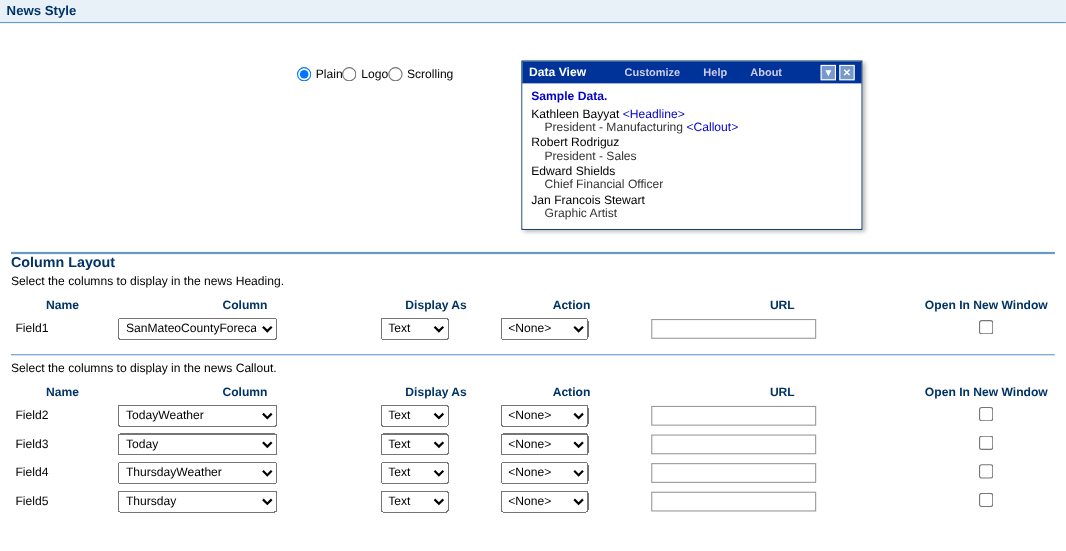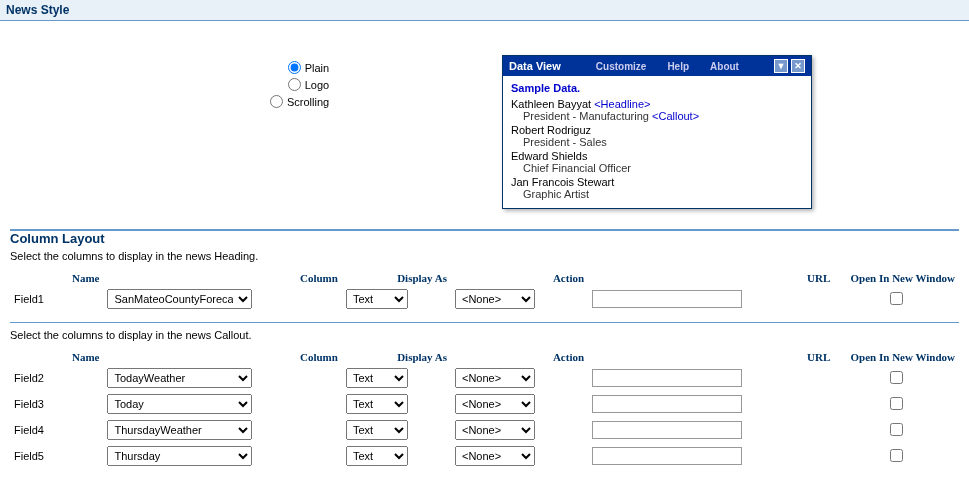--- a/index.html
+++ b/index.html
@@ -14,42 +14,42 @@
       background: #e8f0f8;
       border-bottom: 1px solid #6699cc;
       padding: 3px 6px;
       font-weight: bold;
       font-size: 12px;
       color: #003366;
     }
 
     .radio-group {
       display: flex;
-      flex-direction: column;
+      flex-direction: row;
       align-items: flex-end;
       padding-right: 20px;
       padding-top: 30px;
       float: left;
       margin-left: 260px;
     }
 
     .radio-item {
       display: flex;
       align-items: center;
       margin-bottom: 4px;
     }
 
     .radio-item input {
       margin-right: 4px;
     }
 
     .data-view-popup {
       position: absolute;
       top: 34px;
-      left: 502px;
+      left: 474px;
       width: 310px;
       border: 1px solid #003366;
       background: #fff;
       box-shadow: 2px 2px 4px rgba(0,0,0,0.3);
     }
 
     .data-view-header {
       background: #003399;
       color: #fff;
       padding: 3px 6px;
@@ -143,23 +143,22 @@
     .column-table {
       width: 100%;
       border-collapse: collapse;
     }
 
     .column-table th {
       font-size: 11px;
       font-weight: bold;
       color: #003366;
       padding: 2px 4px;
-      text-align: right;
+      text-align: center;
       vertical-align: top;
-      font-family: Liberation Serif, serif;
     }
 
     .column-table td {
       padding: 3px 4px;
       vertical-align: middle;
       font-size: 11px;
     }
 
     .th-open-new {
       text-align: center;

